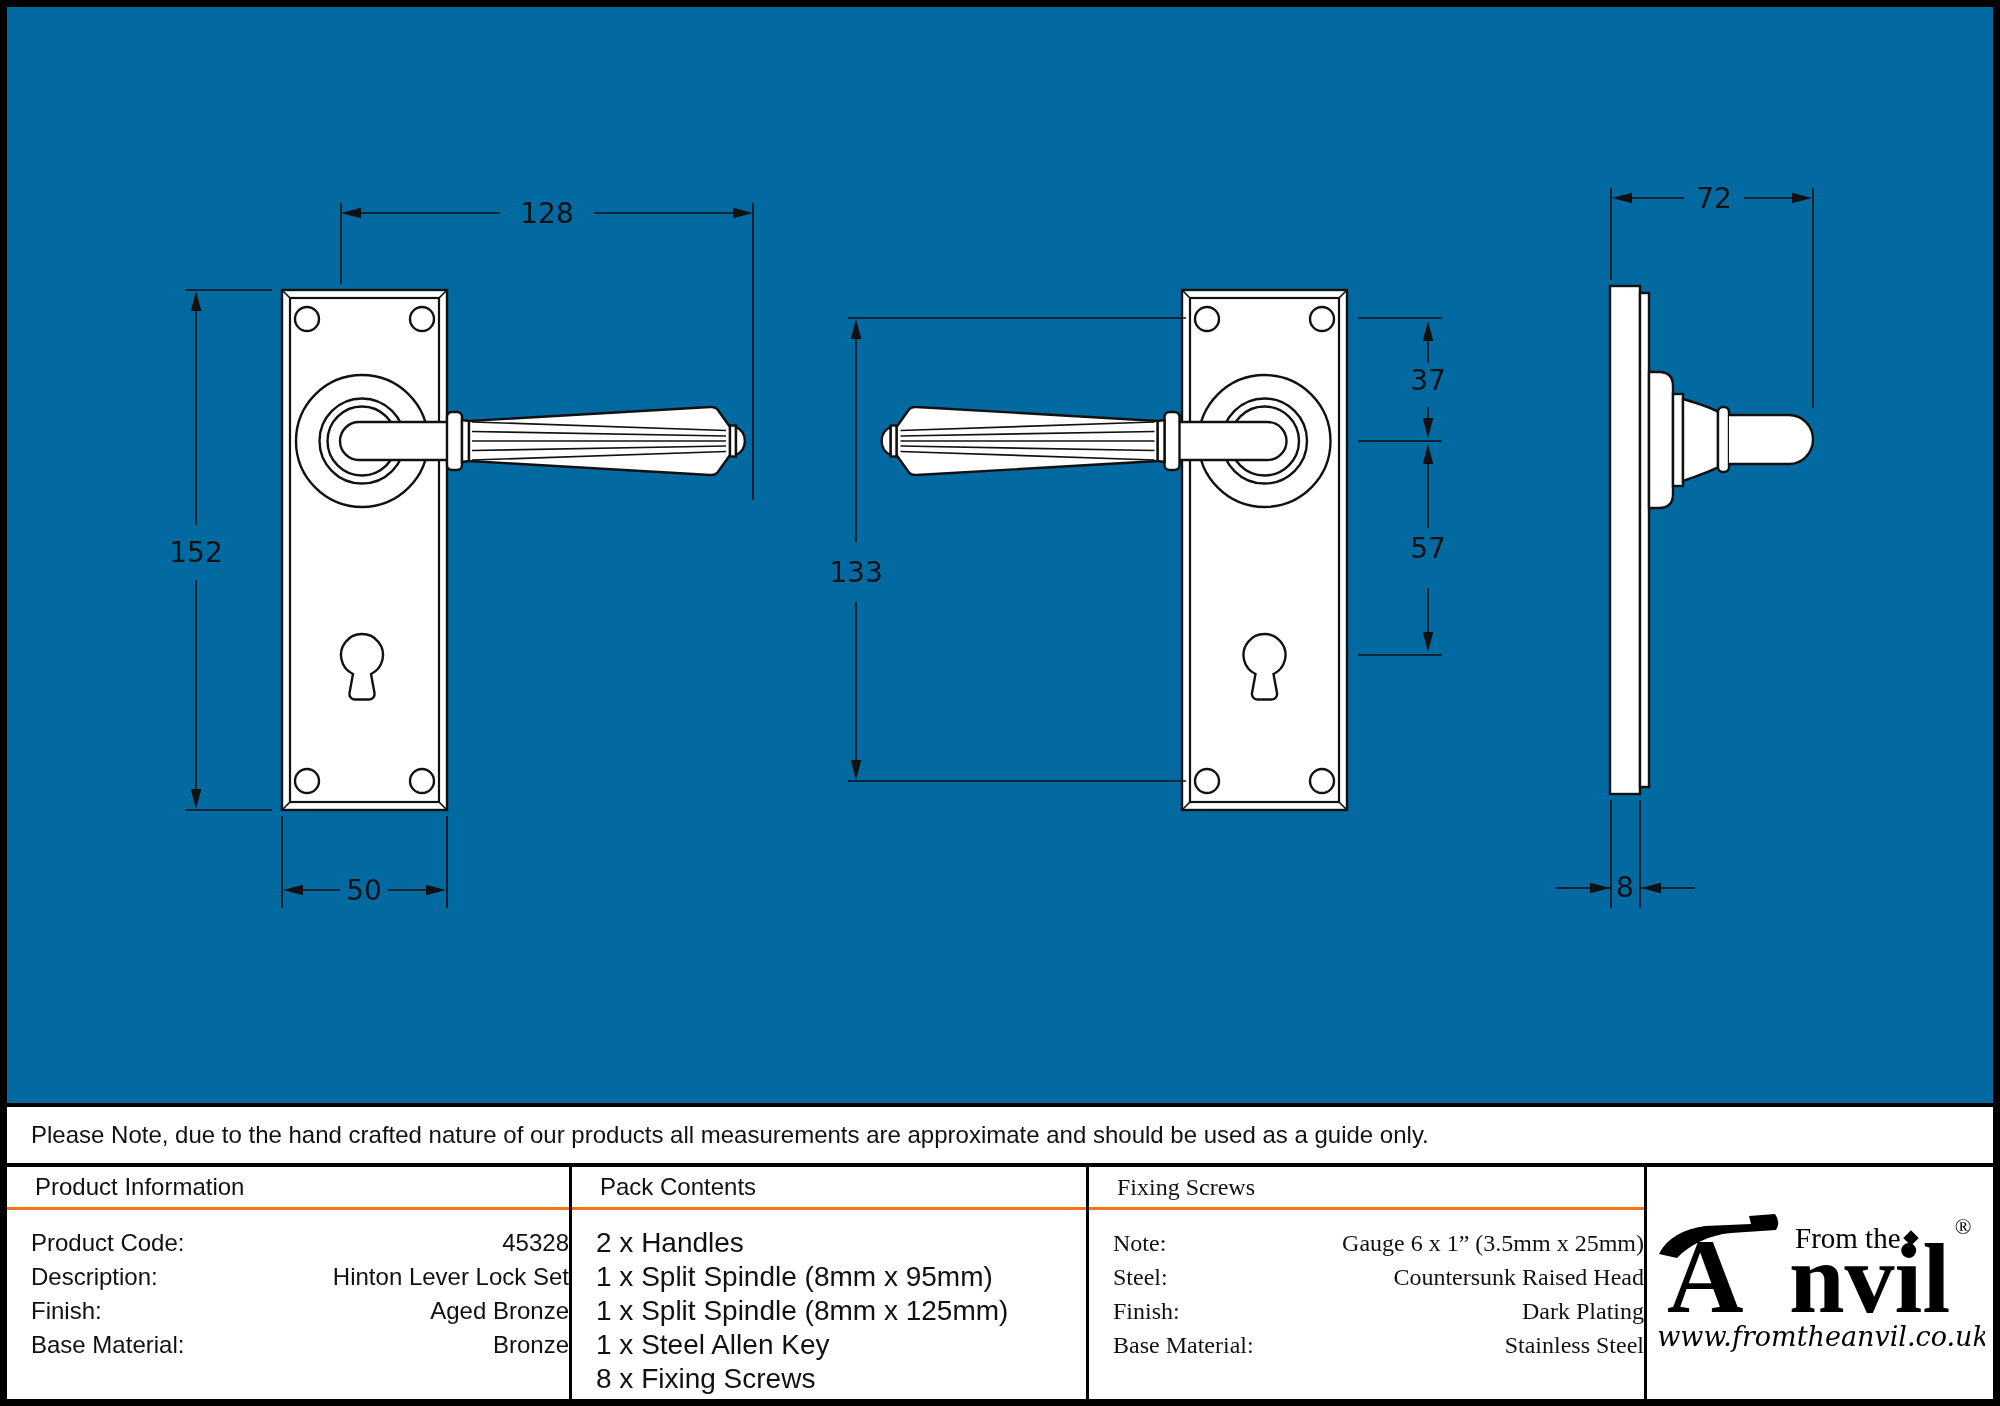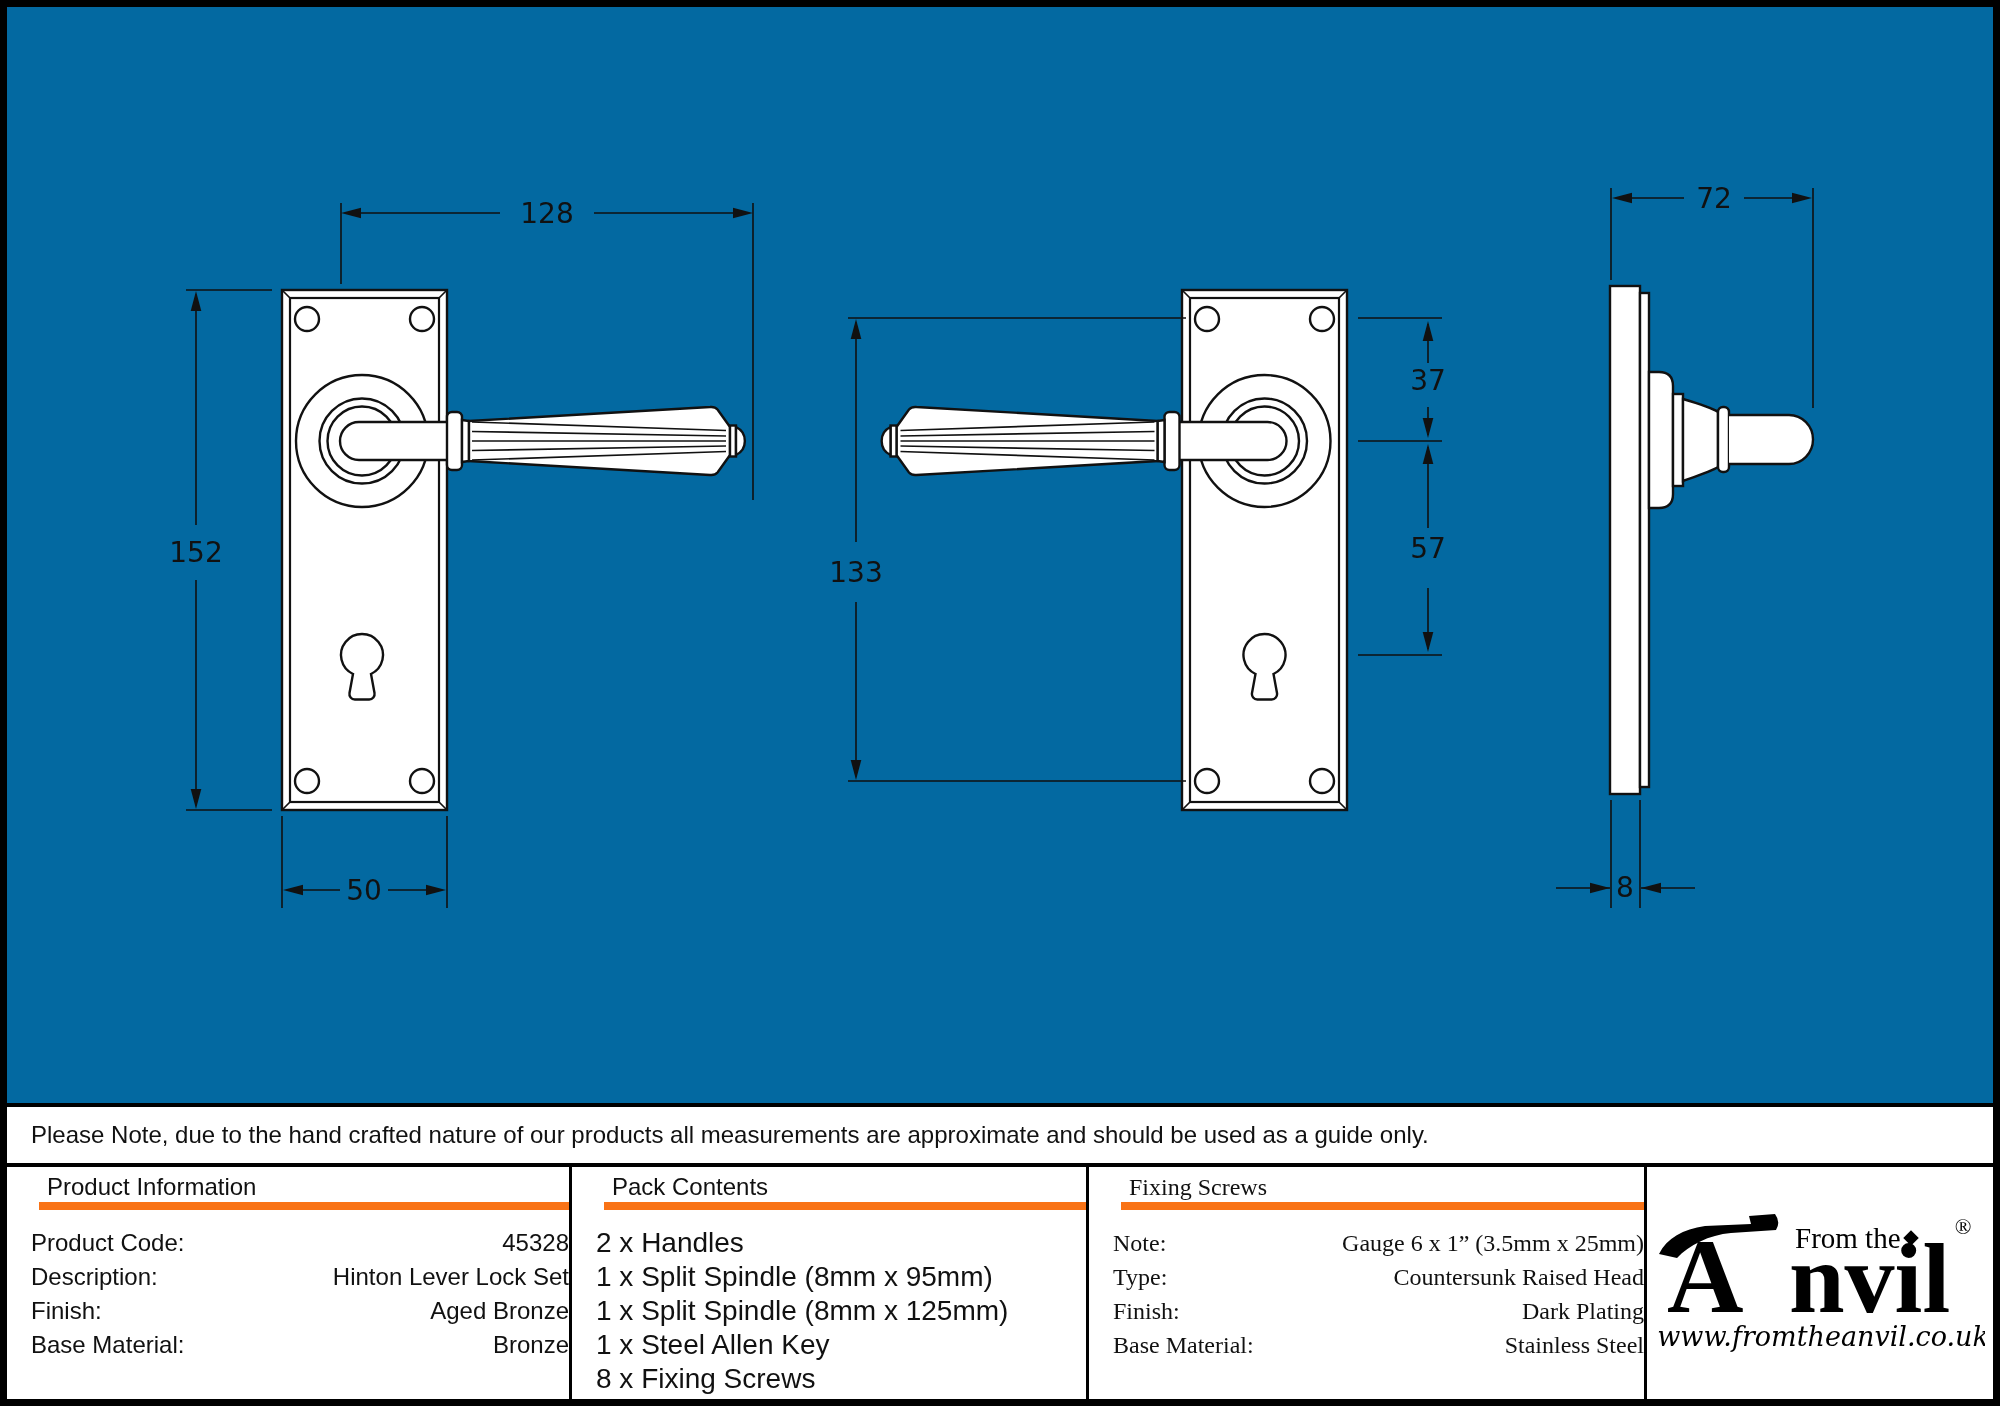--- a/index.html
+++ b/index.html
@@ -26,22 +26,22 @@
   .info-table {
     position:absolute; left:0; right:0; top:1156px; bottom:0; box-sizing:border-box;
     border-top:4px solid #000; display:flex; background:#fff;
   }
   .col { box-sizing:border-box; }
   .col-a { width:565px; border-right:3px solid #000; }
   .col-b { width:517px; border-right:3px solid #000; }
   .col-c { width:558px; border-right:3px solid #000;font-family:Liberation Serif, serif; }
   .col-d { flex:1; display:flex; align-items:center; justify-content:center; }
   .th {
-    height:43px; box-sizing:border-box; border-bottom:8px solid #f97316;
-    padding-left:8px; line-height:40px; font-size:24px;margin-left:32px;
+    height:43px; box-sizing:border-box; border-bottom:3px solid #f97316;
+    padding-left:28px; line-height:40px; font-size:24px;
   }
   .cell { padding:16px 0 0 24px; }
   .row { display:flex; height:34px; line-height:34px; font-size:24px;justify-content:space-between; }
   .row .k { width:172px; flex:none; }
   .col-c .row .k { width:184px; }
   .item { height:34px; line-height:34px; font-size:28px; }
   .logo-svg { display:block; }
 </style>
 </head>
 <body>
@@ -210,21 +210,21 @@
     </div>
 
     <div class="col col-c">
       <div class="th">Fixing Screws</div>
       <div class="cell">
         <div class="row">
           <span class="k">Note:</span>
           <span class="v">Gauge 6 x 1” (3.5mm x 25mm)</span>
         </div>
         <div class="row">
-          <span class="k">Type:</span>
+          <span class="k">Steel:</span>
           <span class="v">Countersunk Raised Head</span>
         </div>
         <div class="row">
           <span class="k">Finish:</span>
           <span class="v">Dark Plating</span>
         </div>
         <div class="row">
           <span class="k">Base Material:</span>
           <span class="v">Stainless Steel</span>
         </div>

